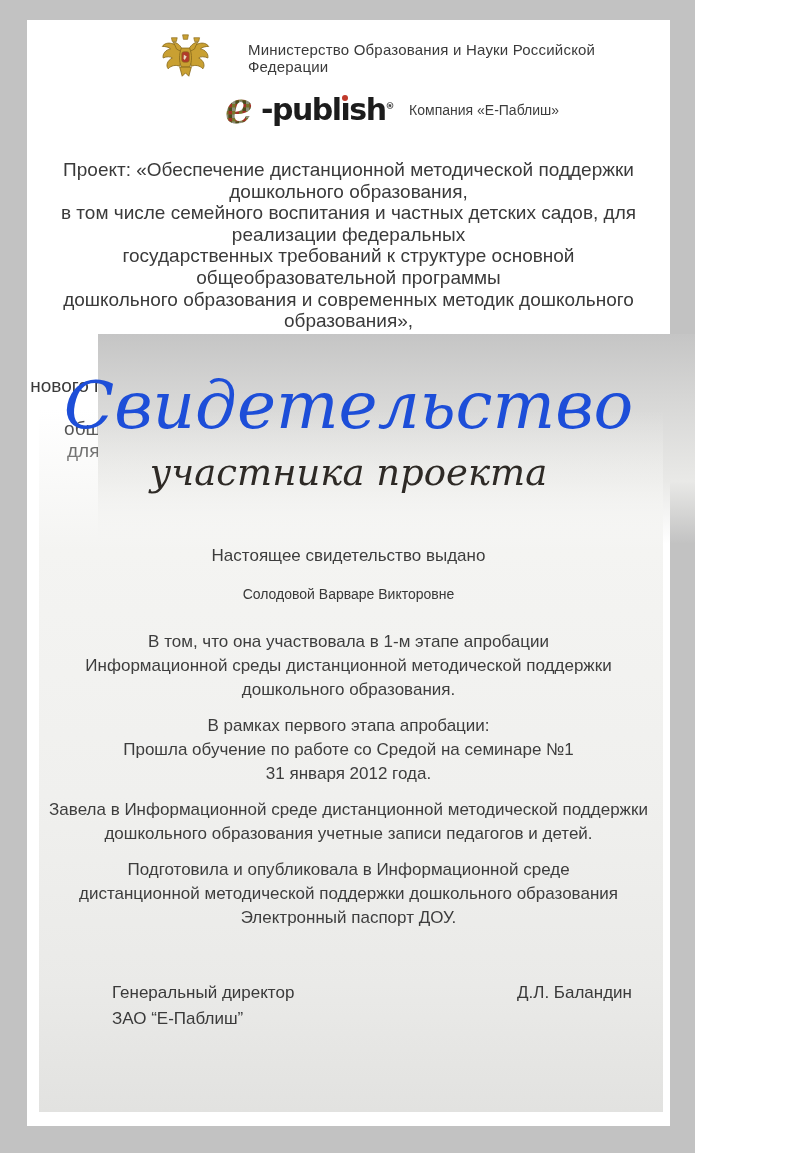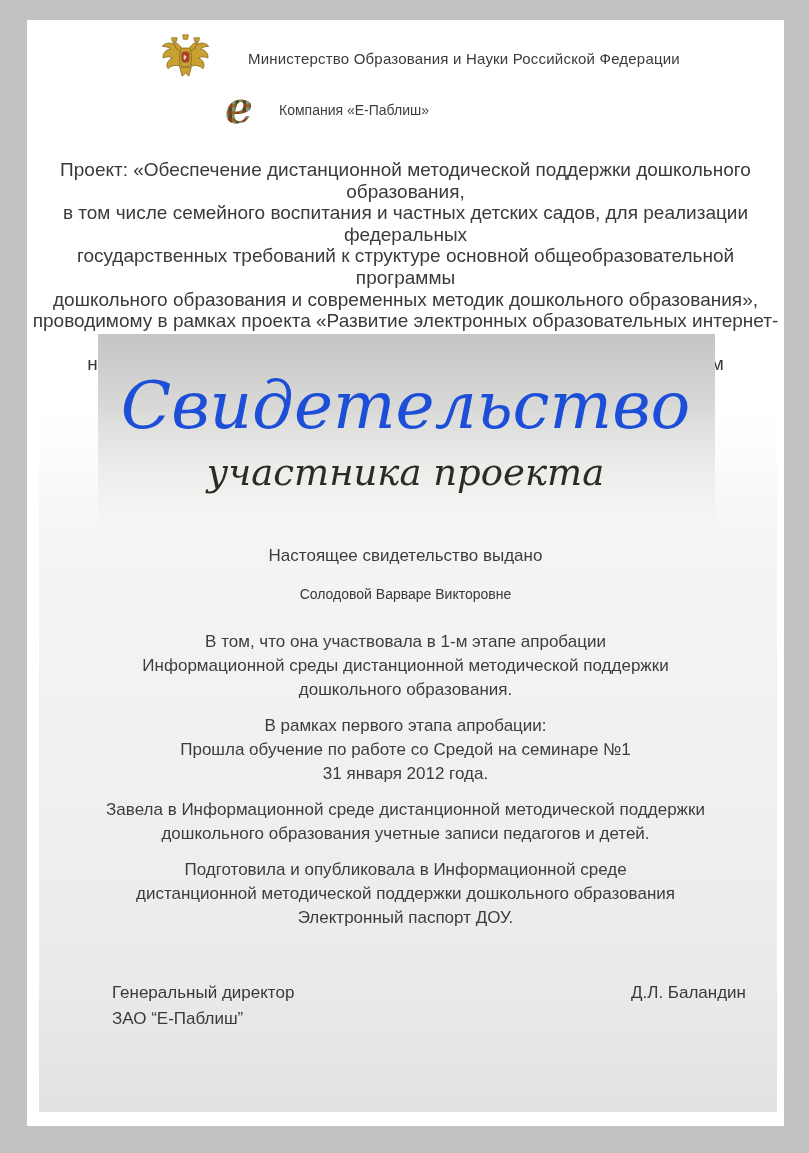--- a/index.html
+++ b/index.html
@@ -1,18 +1,18 @@
 <!DOCTYPE html>
 <html><head>
 <meta charset="utf-8">
 <style>
   html,body{margin:0;padding:0;}
   .canvas{
     position:relative;
-    width:809px;height:1153px;
+    width:695px;height:1153px;
     background:#c2c2c2;
     font-family:"Liberation Sans", sans-serif;
     overflow:hidden;
   }
   .page{
     position:absolute;
     left:27px; top:20px; right:25px; bottom:27px;
     background:#ffffff;
   }
   
@@ -124,20 +124,21 @@
           <defs>
             <pattern id="mosaic" width="7" height="7" patternUnits="userSpaceOnUse">
               <rect width="7" height="7" fill="#76762a"></rect>
               <rect x="3.5" width="3.5" height="3.5" fill="#a03328"></rect>
               <rect y="3.5" width="3.5" height="3.5" fill="#8d8d7a"></rect>
               <rect x="3.5" y="3.5" width="3.5" height="3.5" fill="#4c4c1c"></rect>
             </pattern>
           </defs>
           <text x="0" y="33" font-size="44" font-family="DejaVu Serif, serif" font-style="italic" font-weight="bold" fill="url(#mosaic)">e</text>
         </svg>
+        <span class="logo-word"><span>-publ</span><span class="logo-i">ı</span><span>sh</span><span class="logo-reg">®</span></span>
       </div>
       <div class="company">Компания «Е-Паблиш»</div>
     </div>
 
     <div class="project-desc">Проект: «Обеспечение дистанционной методической поддержки дошкольного образования,
 в том числе семейного воспитания и частных детских садов, для реализации федеральных
 государственных требований к структуре основной общеобразовательной программы
 дошкольного образования и современных методик дошкольного образования»,
 проводимому в рамках проекта «Развитие электронных образовательных интернет-ресурсов
 нового поколения, включая культурно-познавательные сервисы, систем дистанционного

